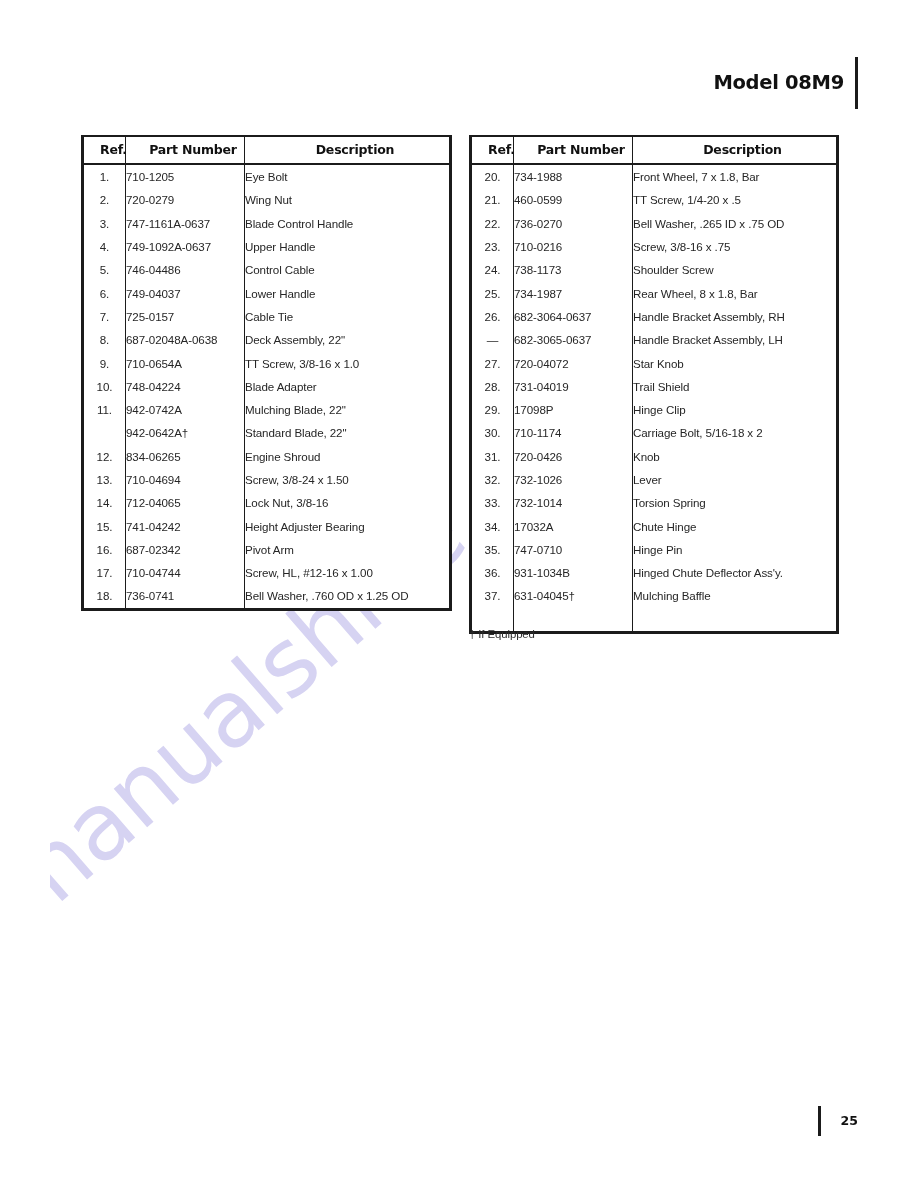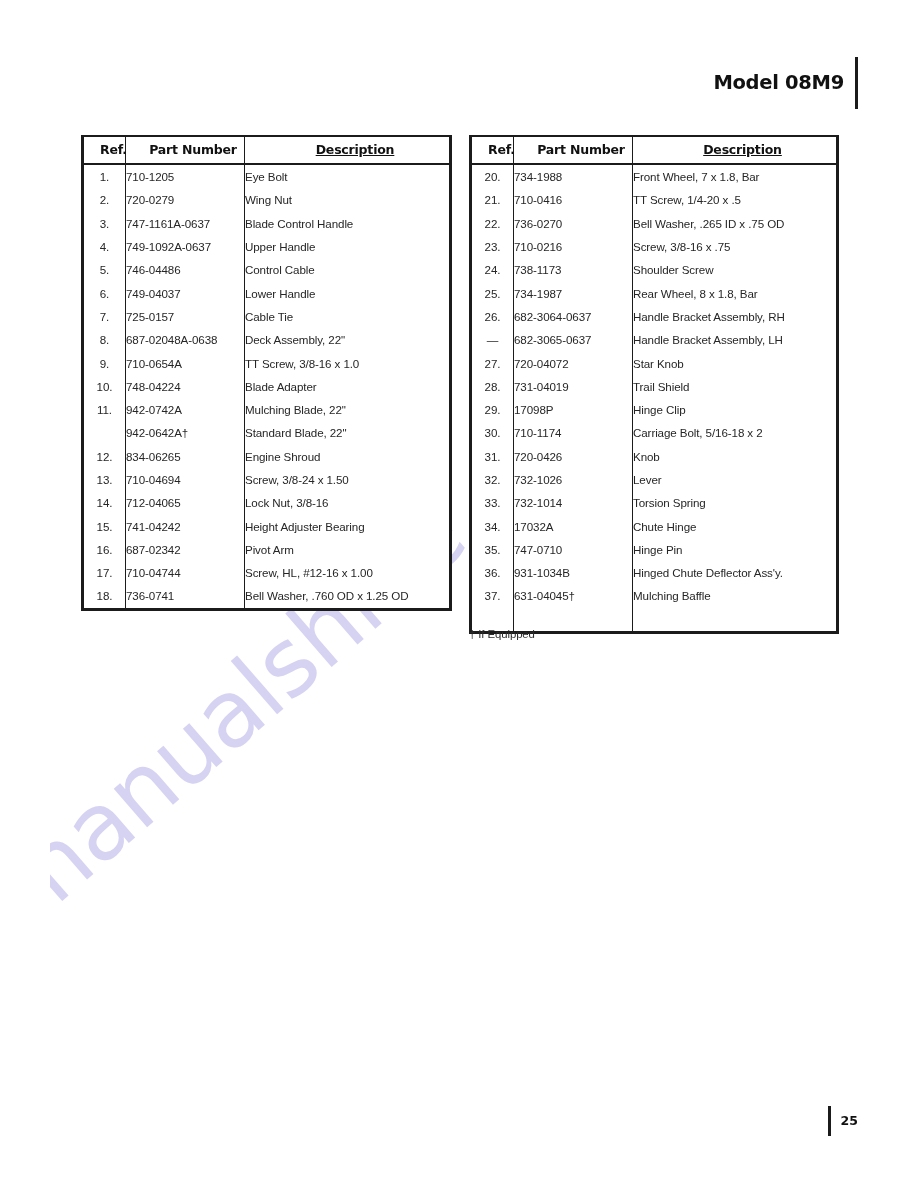--- a/index.html
+++ b/index.html
@@ -109,21 +109,21 @@
     font-family: "DejaVu Sans", sans-serif;
     font-size: 12.5px;
     font-weight: 700;
     color: #111;
     text-align: center;
     padding: 5px 0 6px 16px;
     border-right: 1.5px solid #1b1b1b;
     border-bottom: 2.5px solid #1b1b1b;
     letter-spacing: -0.2px;
   }
-  table.parts-table thead th:last-child { border-right: none; text-decoration: underline; }
+  table.parts-table thead th:last-child { border-right: none; }
 
   table.parts-table tbody td {
     font-size: 11.6px;
     font-weight: 400;
     color: #262626;
     padding: 0;
     height: 23.3px;
     border-right: 1.5px solid #1b1b1b;
     vertical-align: middle;
     letter-spacing: -0.1px;
@@ -161,21 +161,21 @@
   .footer-rule {
     width: 3px;
     height: 30px;
     background: #1b1b1b;
   }
   .page-number {
     font-family: "DejaVu Sans", sans-serif;
     font-size: 12.5px;
     font-weight: 700;
     color: #111;
-    padding-left: 10px;
+    padding-left: 20px;
     line-height: 1;
   }
 </style>
 </head>
 <body>
 
 <div class="page">
 
   <div class="watermark">
     <div class="watermark-text" style="color: rgb(214, 211, 242);">manualshive.com</div>
@@ -317,21 +317,21 @@
           </tr>
         </thead>
         <tbody id="right-body">
             <tr>
               <td class="cell-ref">20.</td>
               <td class="cell-part">734-1988</td>
               <td class="cell-desc">Front Wheel, 7 x 1.8, Bar</td>
             </tr>
             <tr>
               <td class="cell-ref">21.</td>
-              <td class="cell-part">710-0416</td>
+              <td class="cell-part">460-0599</td>
               <td class="cell-desc">TT Screw, 1/4-20 x .5</td>
             </tr>
             <tr>
               <td class="cell-ref">22.</td>
               <td class="cell-part">736-0270</td>
               <td class="cell-desc">Bell Washer, .265 ID x .75 OD</td>
             </tr>
             <tr>
               <td class="cell-ref">23.</td>
               <td class="cell-part">710-0216</td>

